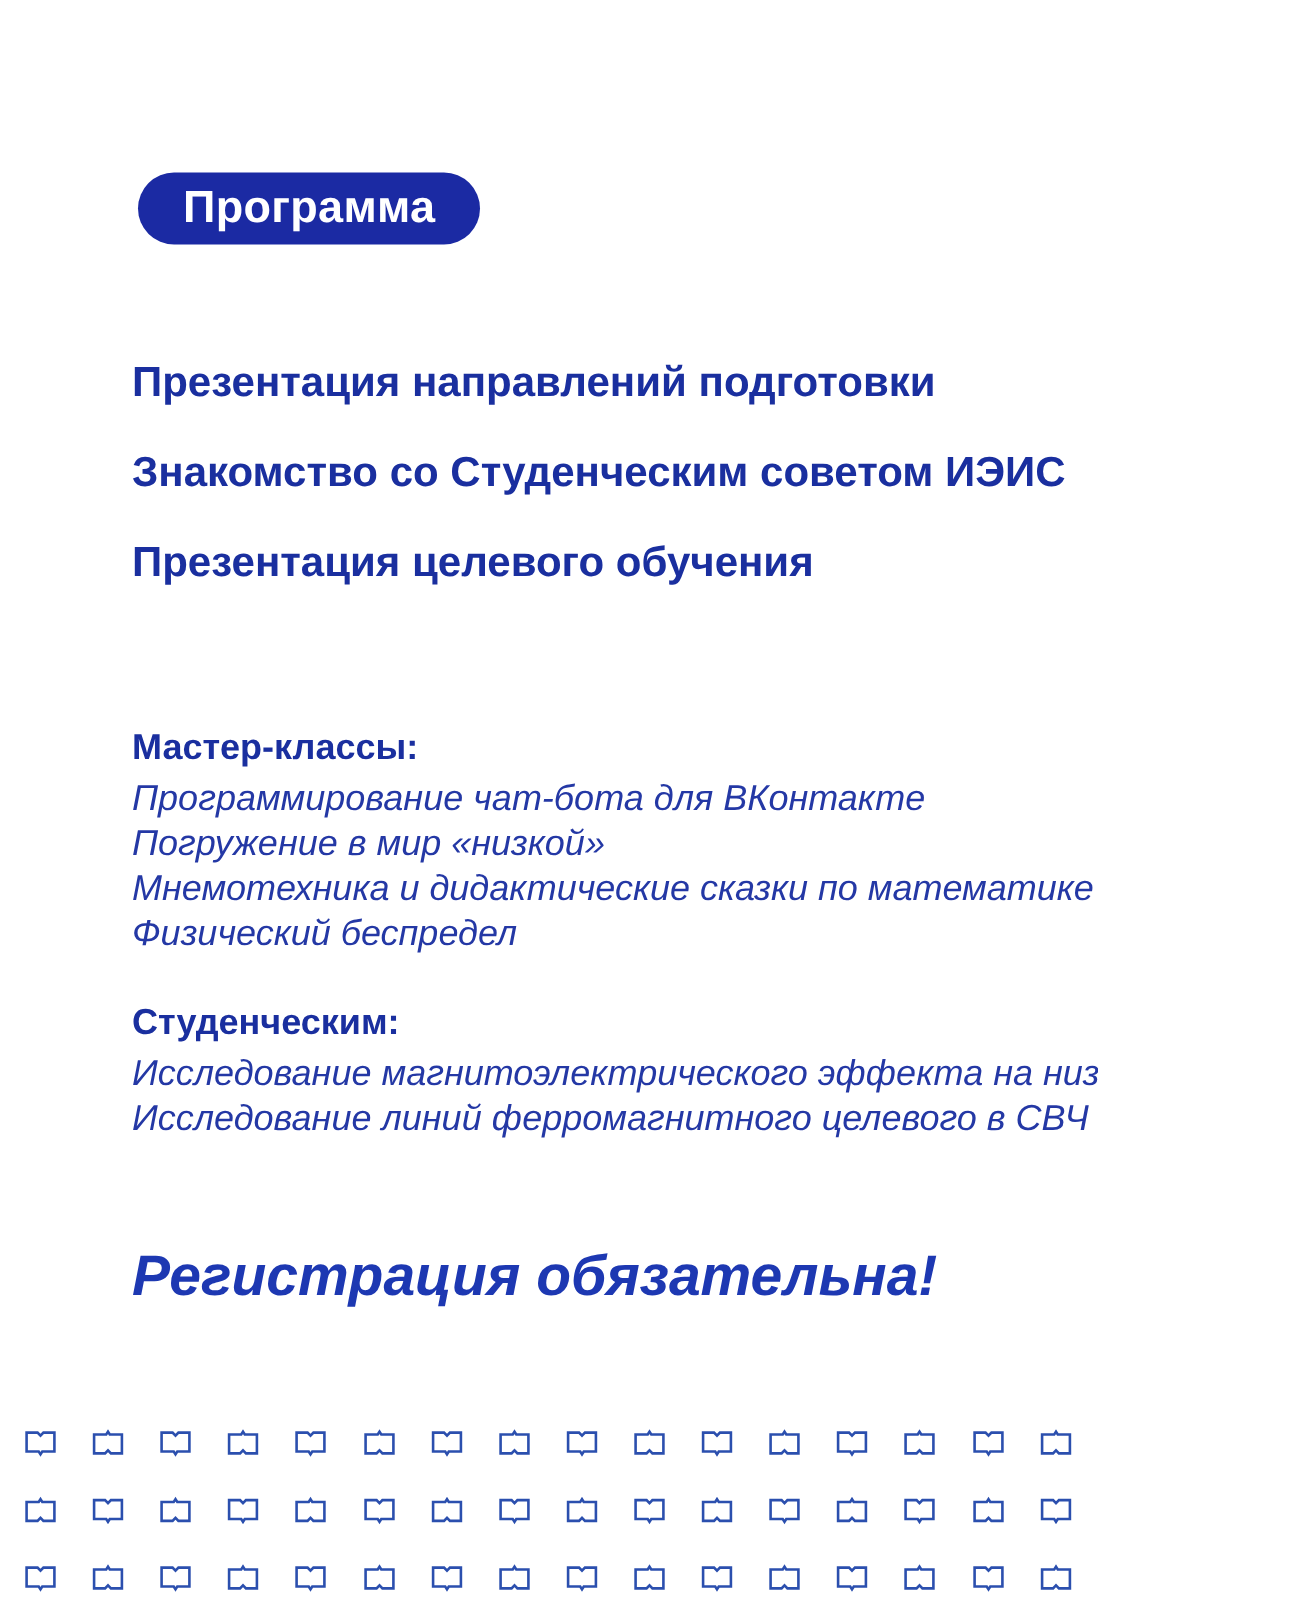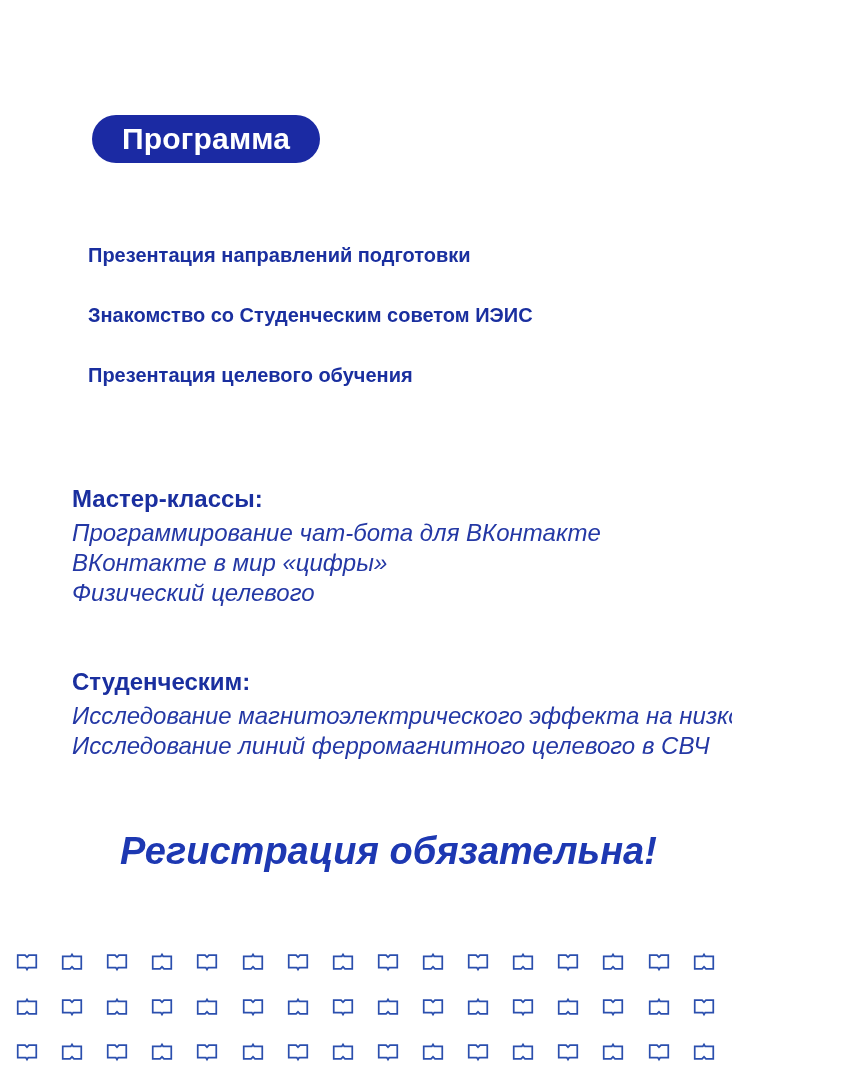--- a/index.html
+++ b/index.html
@@ -32,30 +32,30 @@
     font-size:30px;
     font-weight:700;
     letter-spacing:0.2px;
   }
   .program-items{
     position:absolute;
     left:88px;top:243px;
     width:720px;
   }
   .program-items .item{
-    font-size:20px;
+    font-size:28px;
     line-height:24px;
     font-weight:700;
     color:var(--bold-text);
     margin-bottom:36px;
     white-space:nowrap;
   }
   .section{
     position:absolute;
-    left:72px;
+    left:88px;
     width:740px;
   }
   .section-master{top:487px;}
   .section-research{top:670px;}
   .section-title{
     font-size:24px;
     line-height:24px;
     font-weight:700;
     color:var(--bold-text);
     margin-bottom:7px;
@@ -68,21 +68,20 @@
     white-space:nowrap;
   }
   .headline{
     position:absolute;
     left:88px;top:830px;
     font-size:38px;
     font-weight:700;
     font-style:italic;
     color:var(--headline);
     white-space:nowrap;
-    margin-left:32px;
   }
   .pattern{
     position:absolute;
     left:0;top:951px;
     width:864px;
     padding:0 14px 0 16px;
   }
   .pattern-row{
     display:flex;
     justify-content:space-between;
@@ -108,22 +107,23 @@
 
   <div class="program-items">
     <div class="item">Презентация направлений подготовки</div>
     <div class="item">Знакомство со Студенческим советом ИЭИС</div>
     <div class="item">Презентация целевого обучения</div>
   </div>
 
   <div class="section section-master">
     <div class="section-title">Мастер-классы:</div>
     <div class="italic-line">Программирование чат-бота для ВКонтакте</div>
-    <div class="italic-line">ВКонтакте в мир «цифры»</div>
-    <div class="italic-line">Физический целевого</div>
+    <div class="italic-line">Погружение в мир «низкой»</div>
+    <div class="italic-line">Мнемотехника и дидактические сказки по математике</div>
+    <div class="italic-line">Физический беспредел</div>
   </div>
 
   <div class="section section-research">
     <div class="section-title">Студенческим:</div>
     <div class="italic-line">Исследование магнитоэлектрического эффекта на низкой частоте</div>
     <div class="italic-line">Исследование линий ферромагнитного целевого в СВЧ</div>
   </div>
 
   <div class="headline">Регистрация обязательна!</div>
 

